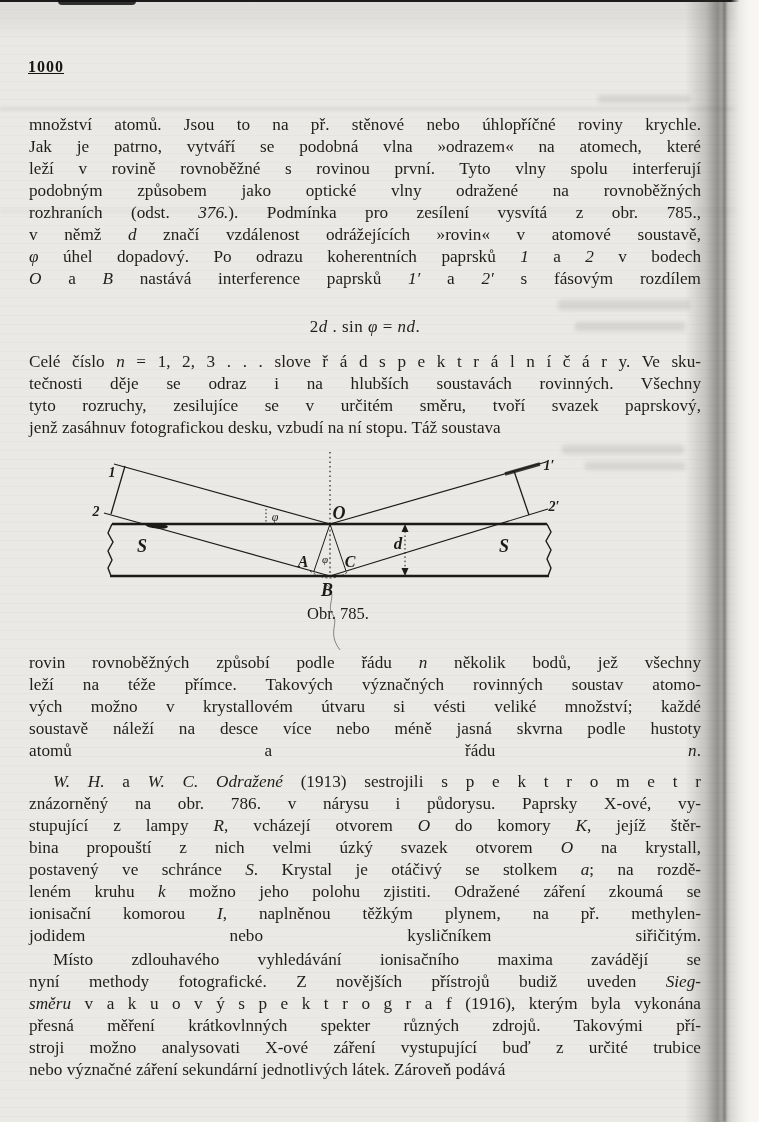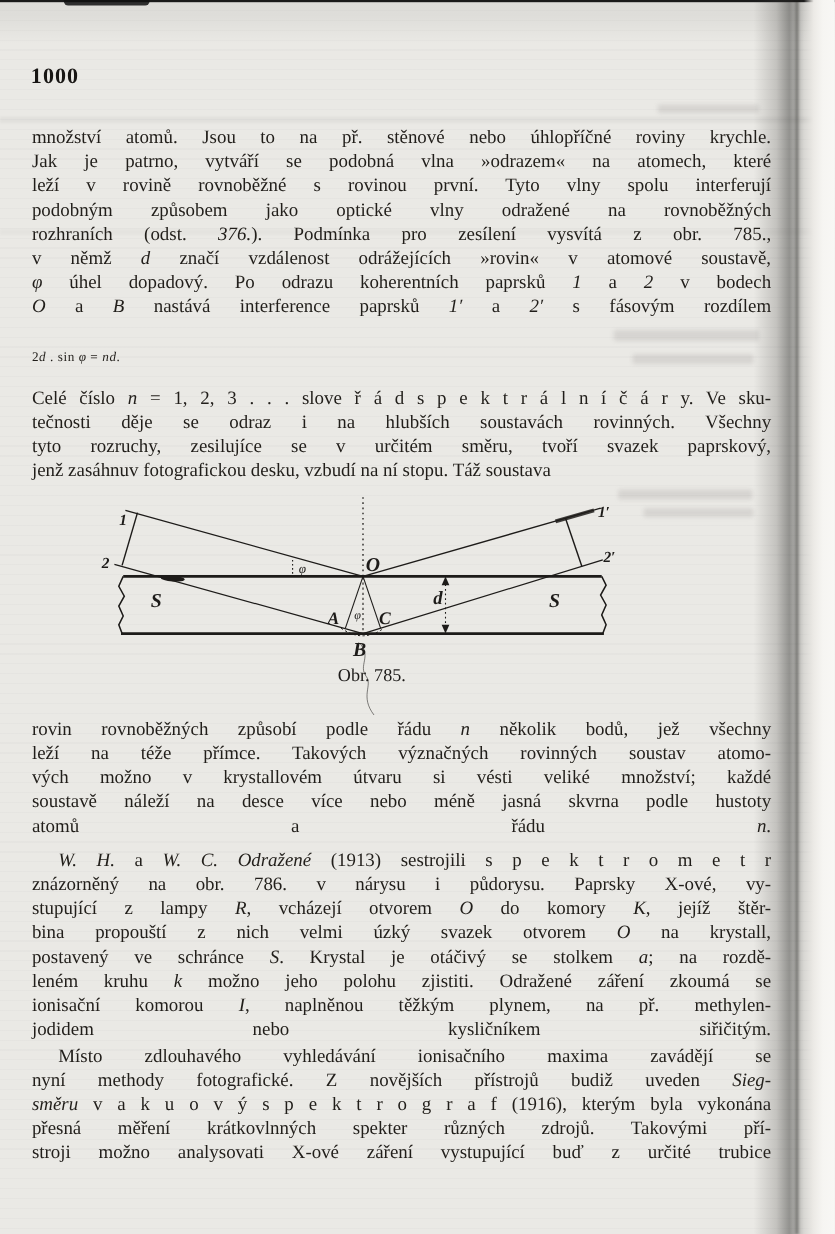--- a/index.html
+++ b/index.html
@@ -16,30 +16,30 @@
   .top-smudge{position:absolute;left:58px;top:0;width:78px;height:5px;background:#111;border-radius:0 0 4px 4px;opacity:.85;}
   .right-shadow{position:absolute;top:0;right:0;width:74px;height:1122px;
       background:linear-gradient(to right,
         rgba(60,58,55,0) 0%, rgba(60,58,55,.22) 28%, rgba(40,40,38,.45) 44%,
         rgba(40,40,38,.30) 52%, rgba(60,58,55,.10) 62%,
         #eceae6 74%, #f6f5f2 85%, #f8f7f5 100%);}
   .right-darkline{position:absolute;top:0;right:33px;width:3px;height:1122px;background:rgba(25,25,23,.35);filter:blur(1px);}
   .bleed{position:absolute;background:rgba(110,108,104,.16);filter:blur(2px);border-radius:2px;}
   .streak{position:absolute;left:0;width:759px;height:6px;background:rgba(0,0,0,.035);filter:blur(1px);}
 
-  #page-number{position:absolute;left:28px;top:58px;font-size:20px;font-weight:bold;color:#181614;letter-spacing:1px;}
+  #page-number{position:absolute;left:28px;top:58px;font-size:16px;font-weight:bold;color:#181614;letter-spacing:1px;text-decoration:underline;}
 
   .para{position:absolute;left:29px;width:672px;color:#211e1a;font-size:17.2px;line-height:22px;}
   .line{height:22px;text-align:justify;text-align-last:justify;white-space:nowrap;}
   .line.flush{text-align-last:left;}
   .line.indent{padding-left:24px;}
   .line i{}
 
   #equation{position:absolute;left:29px;top:317px;width:672px;height:26px;
-            text-align:left;font-size:12px;color:#211e1a;letter-spacing:.5px;}
+            text-align:center;font-size:17px;color:#211e1a;letter-spacing:.5px;}
 
   #figure{position:absolute;left:0;top:438px;}
   #figure text{fill:#1d1b19;}
   .fl{stroke:#1d1b19;fill:none;}
 </style>
 </head>
 <body>
 
 <div id="page">
 
@@ -139,17 +139,18 @@
       <div class="line">leném kruhu <i>k</i> možno jeho polohu zjistiti. Odražené záření zkoumá se</div>
       <div class="line">ionisační komorou <i>I</i>, naplněnou těžkým plynem, na př. methylen-</div>
       <div class="line">jodidem nebo kysličníkem siřičitým.</div>
     </div>
   <div class="para" style="top:949px">
       <div class="line indent">Místo zdlouhavého vyhledávání ionisačního maxima zavádějí se</div>
       <div class="line">nyní methody fotografické. Z novějších přístrojů budiž uveden <i>Sieg-</i></div>
       <div class="line"><i>směru</i>  v a k u o v ý  s p e k t r o g r a f  (1916), kterým byla vykonána</div>
       <div class="line">přesná měření krátkovlnných spekter různých zdrojů. Takovými pří-</div>
       <div class="line">stroji možno analysovati X-ové záření vystupující buď z určité trubice</div>
+      <div class="line flush">nebo význačné záření sekundární jednotlivých látek. Zároveň podává</div>
     </div>
 
   <div class="right-shadow"></div>
   <div class="right-darkline"></div>
 </div>
 
 </body></html>

